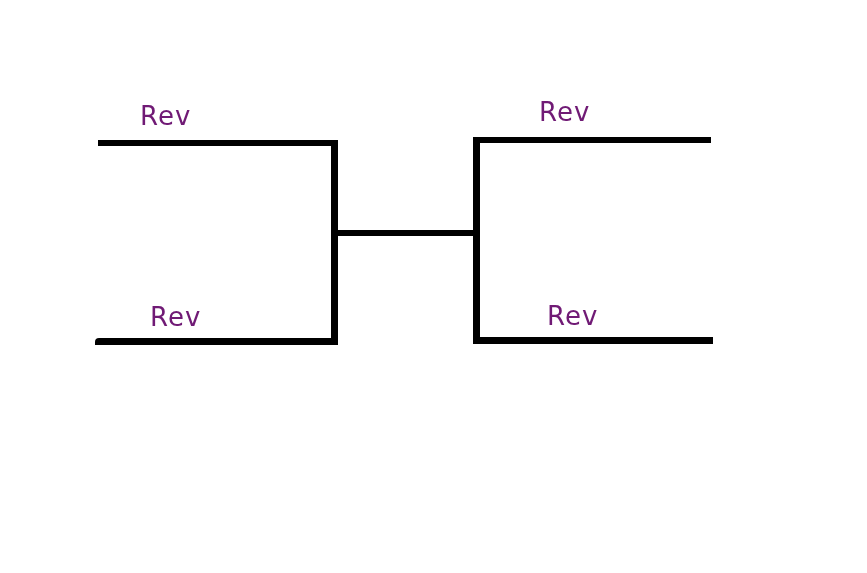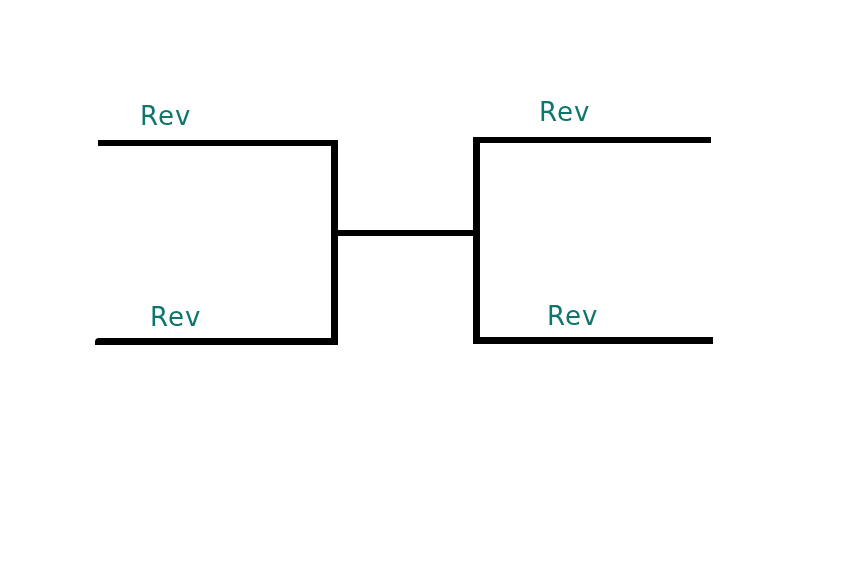--- a/index.html
+++ b/index.html
@@ -32,21 +32,21 @@
   
   .line.center        { left: 331px; top: 230px; width: 148px; height: 6px; }
 
   
   .line.right-vertical{ left: 473px; top: 137px; width: 7px;  height: 207px; }
   .line.right-top     { left: 473px; top: 137px; width: 238px; height: 6px; }
   .line.right-bottom  { left: 473px; top: 337px; width: 240px; height: 7px; }
 
   .bracket-label {
     position: absolute;
-    color: #0f766e;
+    color: #701a75;
     font-size: 26px;
     line-height: 1;
     letter-spacing: 1px;
     white-space: nowrap;
   }
 
   .bracket-label.lt { left: 140px; top: 103px; }
   .bracket-label.lb { left: 150px; top: 304px; }
   .bracket-label.rt { left: 539px; top: 99px;  }
   .bracket-label.rb { left: 547px; top: 303px; }

